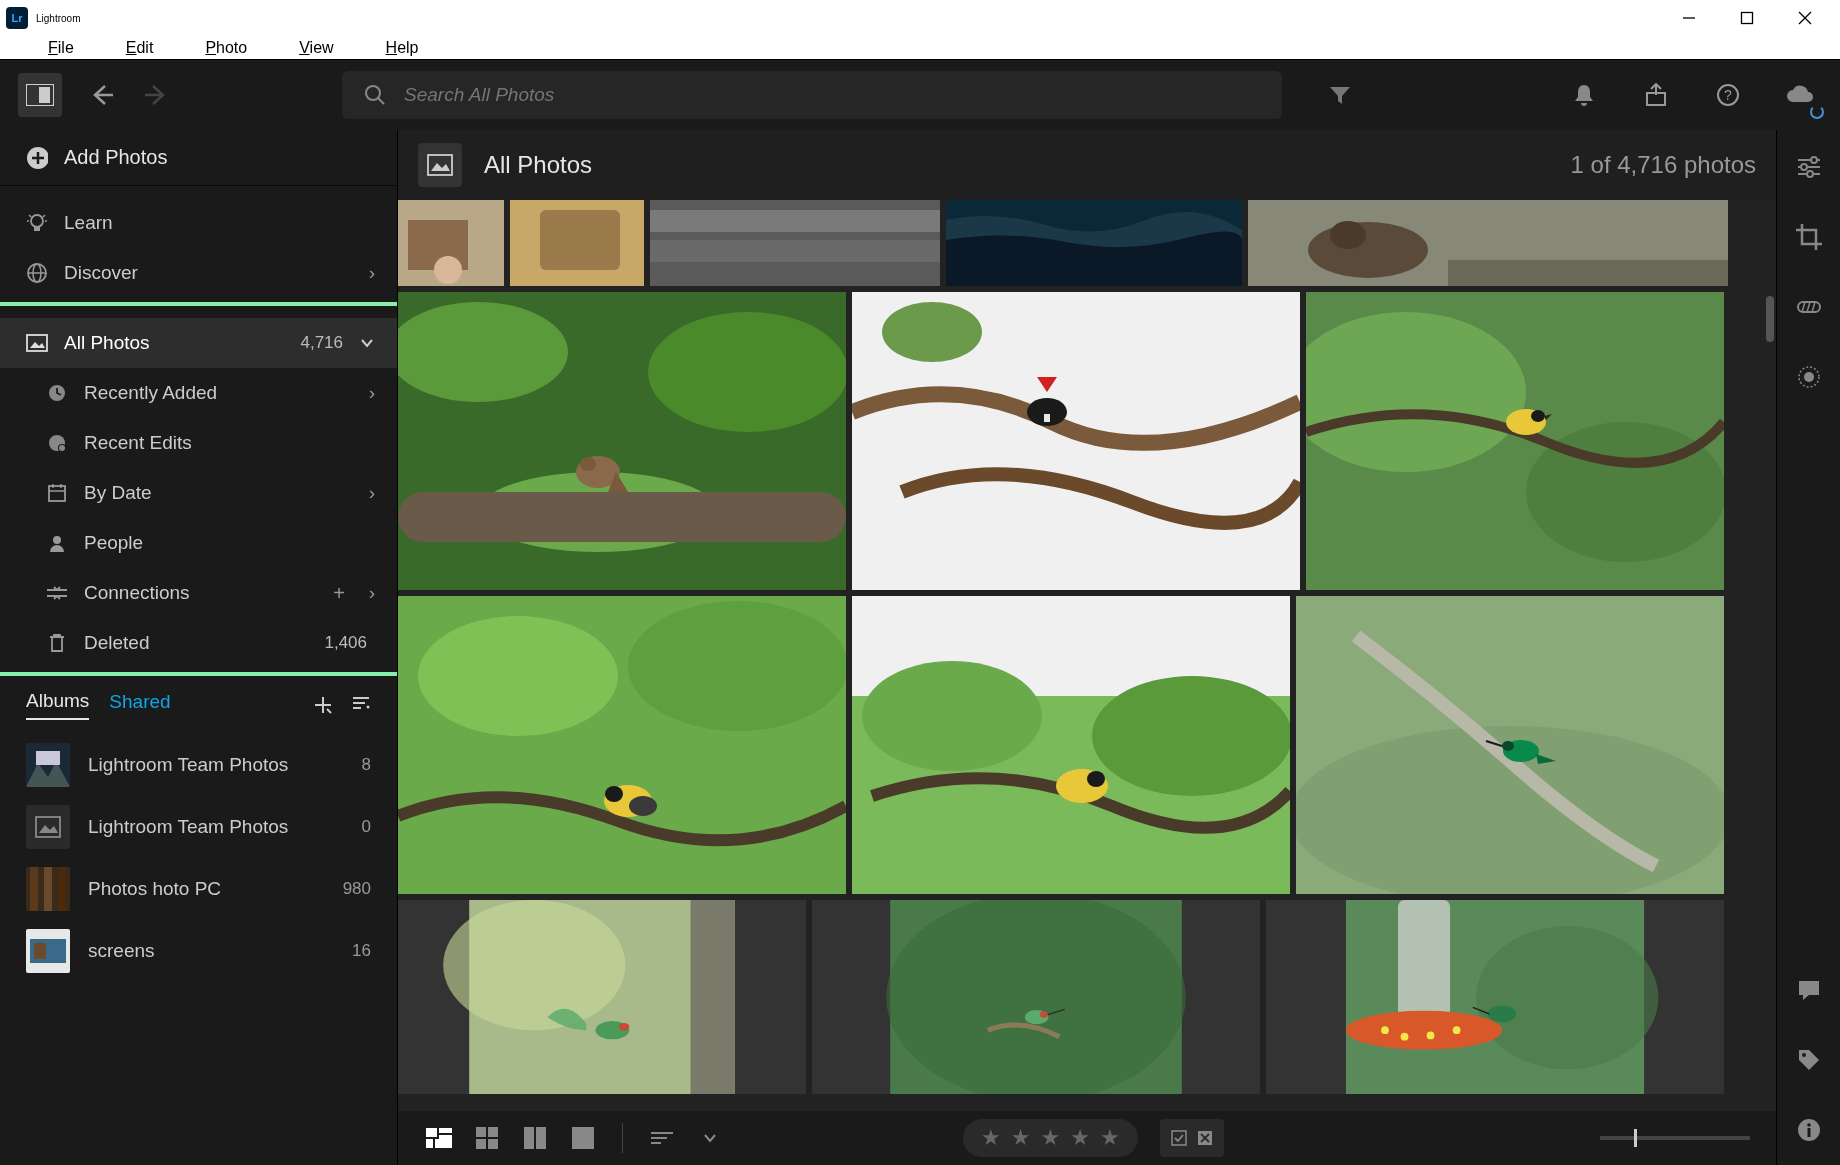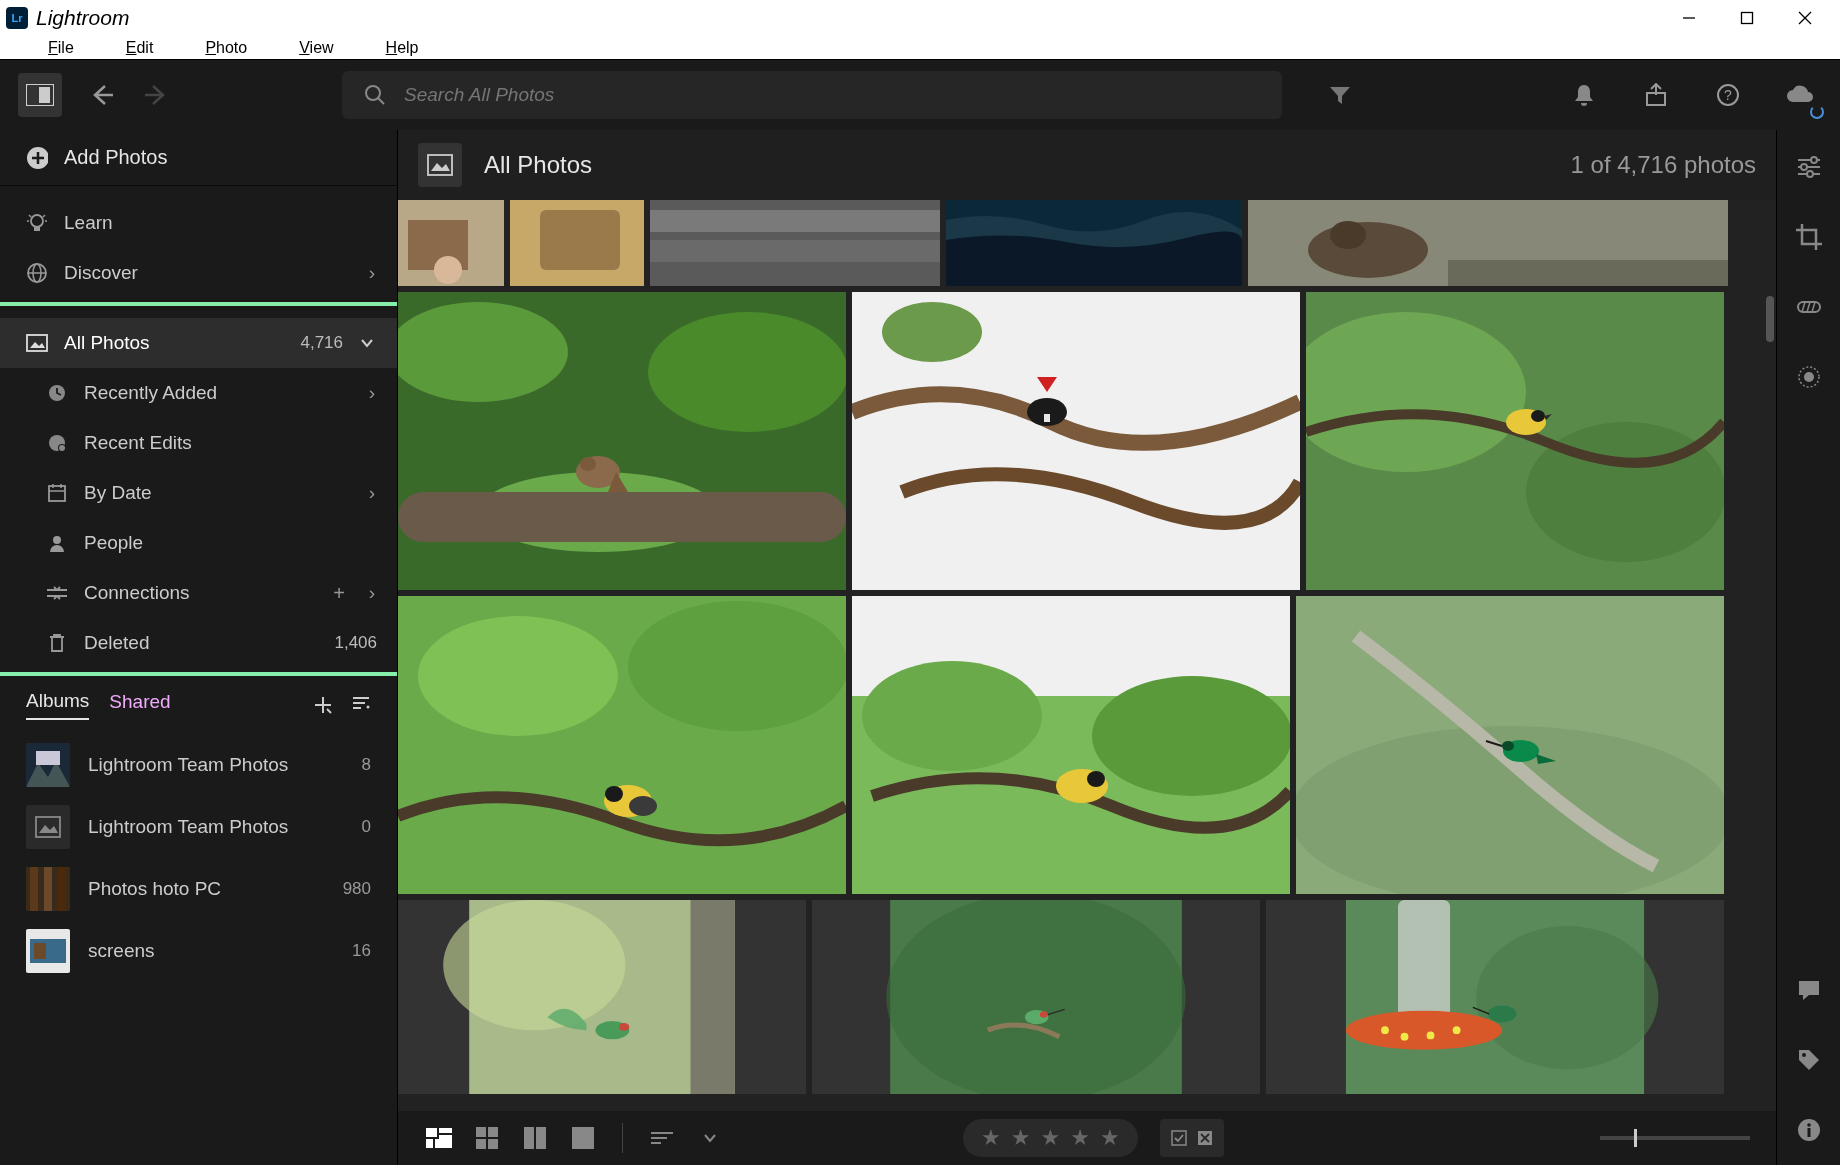--- a/index.html
+++ b/index.html
@@ -1,21 +1,21 @@
 <!DOCTYPE html>
 <html><head>
 <meta charset="utf-8">
 <style>
 * { margin: 0; padding: 0; box-sizing: border-box; font-family: -apple-system, "Segoe UI", Arial, sans-serif; }
 body { width: 1840px; height: 1165px; background: #1a1a1a; overflow: hidden; user-select: none; }
 
 
 .titlebar { height: 36px; background: #fff; display: flex; align-items: center; padding: 0 6px; }
 .titlebar .app-icon { width: 22px; height: 22px; background: #001e36; border-radius: 4px; display: flex; align-items: center; justify-content: center; color: #31a8ff; font-size: 11px; font-weight: bold; }
-.titlebar .app-title { margin-left: 8px; font-size: 21px; color: #000; font-style: italic; }
+.titlebar .app-title { margin-left: 8px; font-size: 10px; color: #000; }
 .titlebar .spacer { flex: 1; }
 .titlebar .win-btn { width: 58px; height: 36px; display: flex; align-items: center; justify-content: center; color: #000; }
 
 
 .menubar { height: 24px; background: #fff; display: flex; align-items: center; padding: 0 6px; gap: 4px; border-bottom: 1px solid #000; }
 .menu-item { font-size: 16px; color: #000; padding: 0 6px; margin-left: 36px; }
 .menu-item .ul { text-decoration: underline; }
 
 
 .toolbar { height: 70px; background: #1a1a1a; display: flex; align-items: center; padding: 0 18px; gap: 18px; }
@@ -32,27 +32,27 @@
 .main { display: flex; height: calc(1165px - 36px - 24px - 70px); }
 
 
 .sidebar { width: 398px; background: #1a1a1a; display: flex; flex-direction: column; border-right: 1px solid #000; }
 .add-photos { height: 56px; display: flex; align-items: center; padding: 0 26px; gap: 16px; color: #e6e6e6; font-size: 20px; border-bottom: 1px solid #0a0a0a; }
 .sb-section { padding: 12px 0 4px 0; border-bottom: 4px solid #86efac; }
 .sb-row { height: 50px; display: flex; align-items: center; padding: 0 26px; gap: 16px; color: #ccc; font-size: 19px; position: relative; }
 .sb-row.selected { background: #2d2d2d; color: #fff; }
 .sb-row .chev { position: absolute; right: 22px; color: #999; }
 .sb-row .count { position: absolute; right: 54px; color: #bbb; font-size: 17px; }
-.sb-row .count.nochev { right: 20px; }
+.sb-row .count.nochev { right: 30px; }
 .sb-row .plus-mini { position: absolute; right: 52px; color: #999; font-size: 20px; }
 .sb-icon { width: 22px; height: 22px; color: #999; flex-shrink: 0; display: flex; align-items: center; justify-content: center; }
 .sb-row.selected .sb-icon { color: #ddd; }
 
 .albums-header { height: 58px; display: flex; align-items: center; padding: 0 26px; gap: 20px; }
-.albums-tab { font-size: 19px; color: #f0abfc; padding-bottom: 6px; }
+.albums-tab { font-size: 19px; color: #0ea5e9; padding-bottom: 6px; }
 .albums-tab.active { color: #e6e6e6; border-bottom: 2px solid #e6e6e6; }
 .albums-header .right { margin-left: auto; display: flex; gap: 18px; color: #ccc; }
 .album-item { height: 62px; display: flex; align-items: center; padding: 0 26px; gap: 18px; color: #ccc; font-size: 19px; }
 .album-thumb { width: 44px; height: 44px; background: #333; border-radius: 2px; flex-shrink: 0; overflow: hidden; display: flex; align-items: center; justify-content: center; }
 .album-item .acount { margin-left: auto; color: #999; font-size: 17px; }
 
 
 .content { flex: 1; display: flex; flex-direction: column; background: #1f1f1f; }
 .content-header { height: 70px; display: flex; align-items: center; padding: 0 20px; gap: 22px; }
 .content-header .square { width: 44px; height: 44px; background: #333; border-radius: 4px; display: flex; align-items: center; justify-content: center; color: #ccc; }

